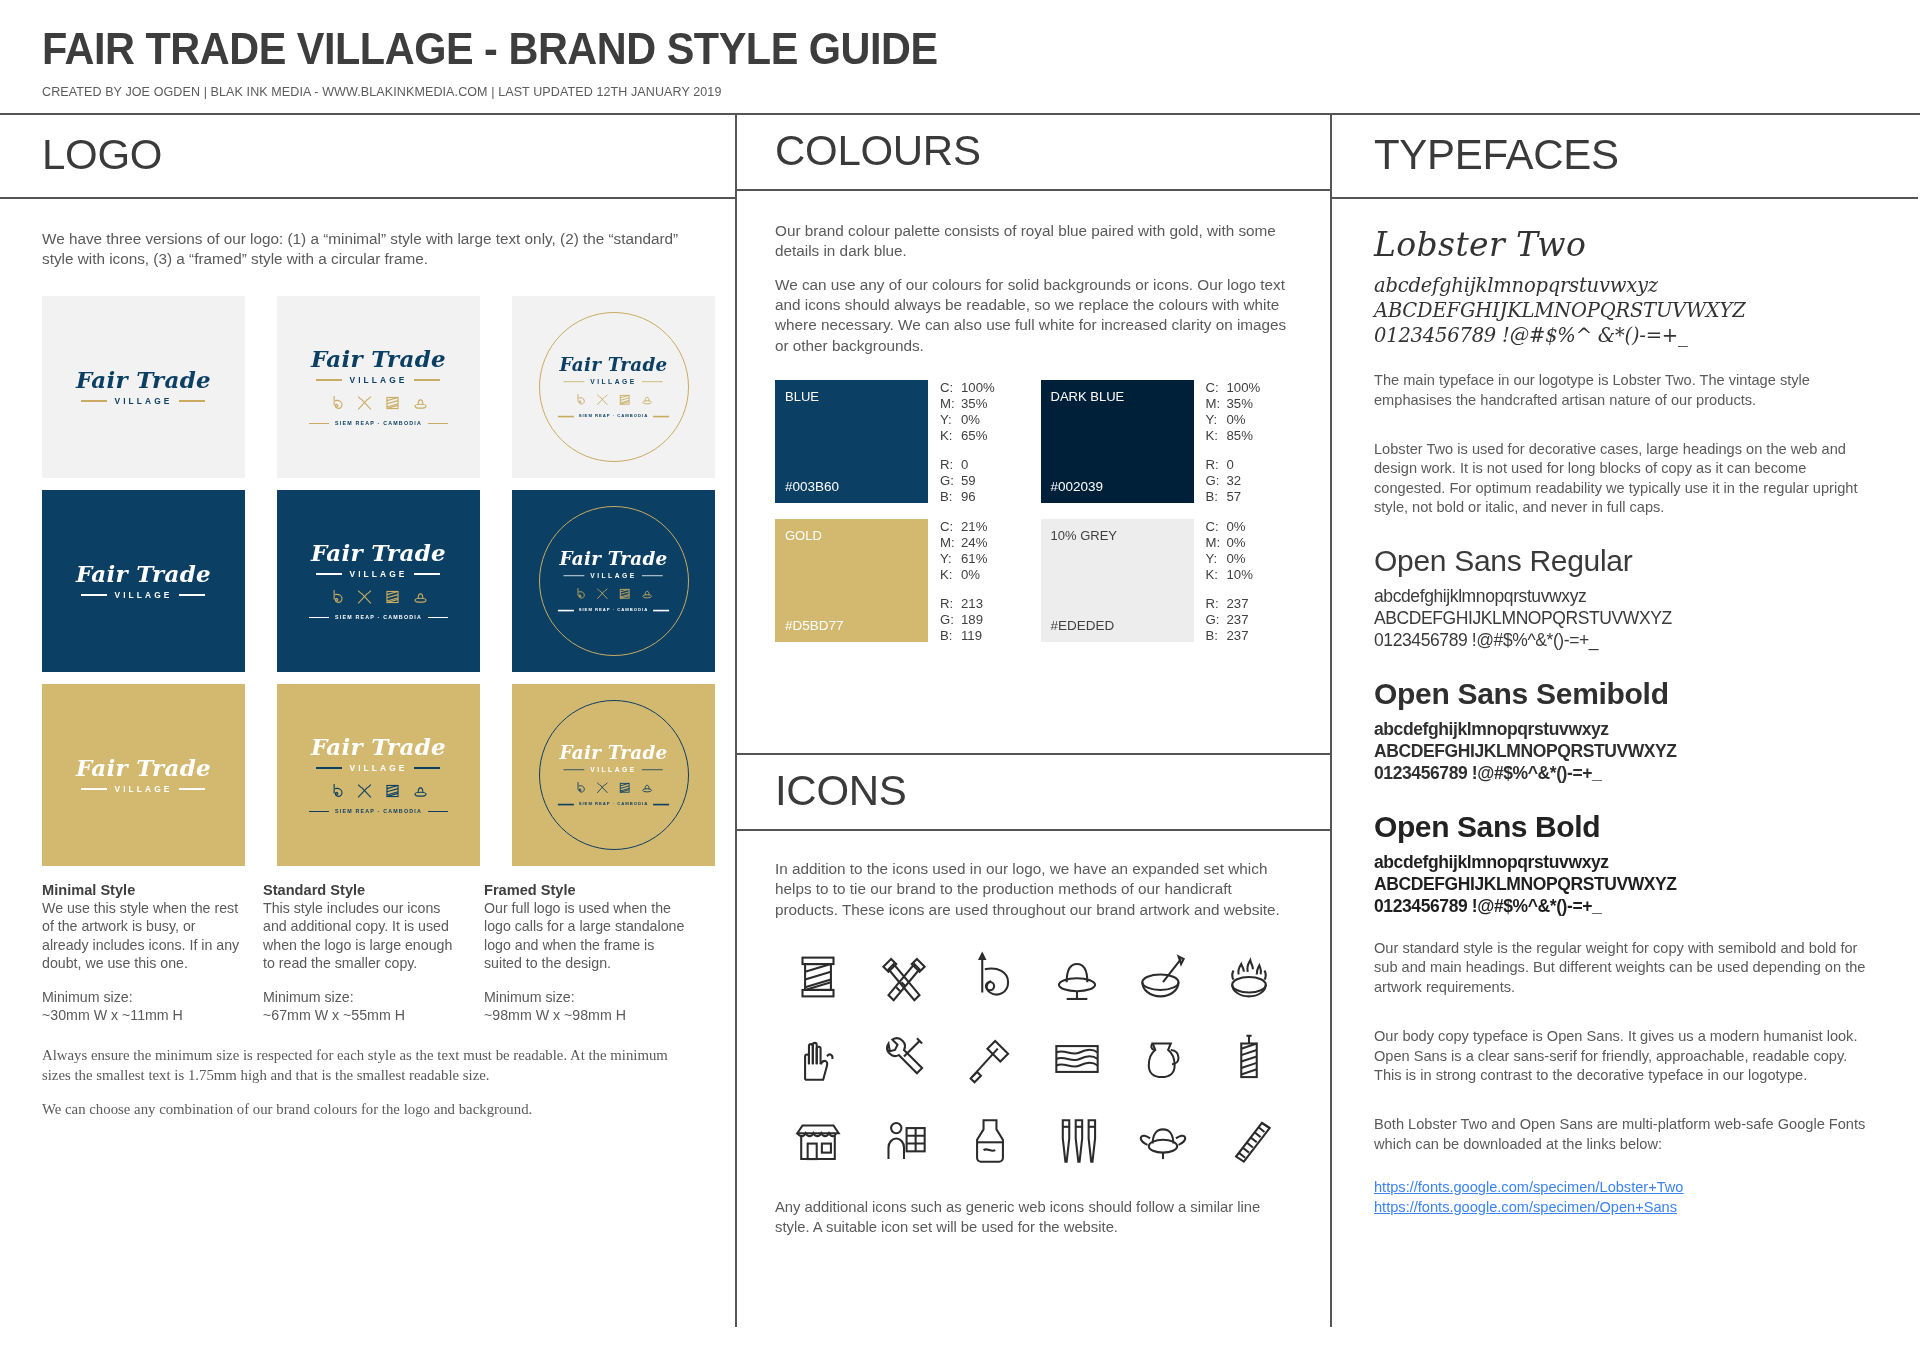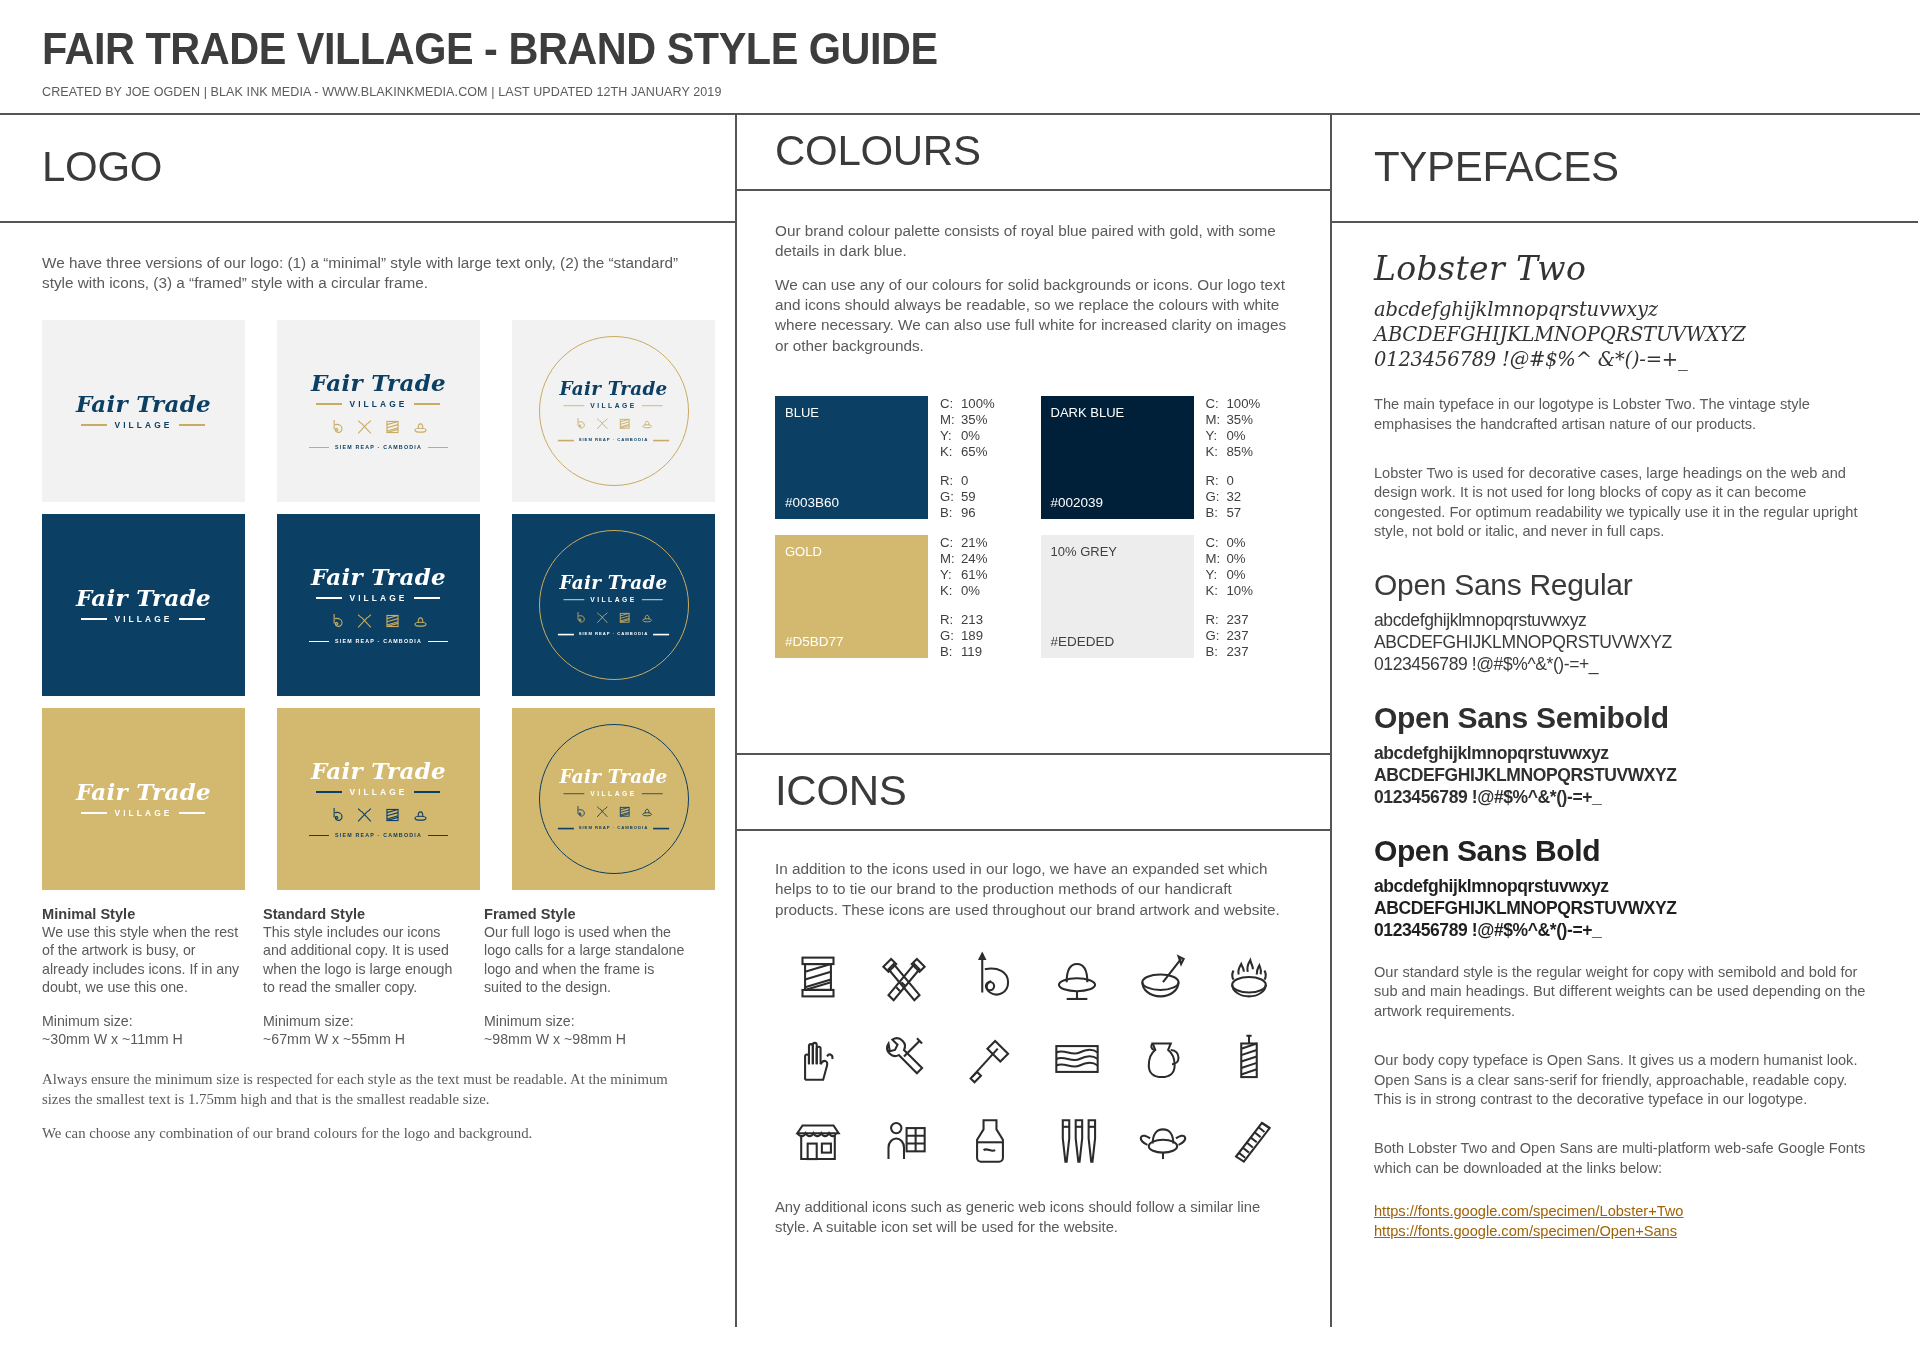--- a/index.html
+++ b/index.html
@@ -31,21 +31,21 @@
   .columns { display: flex; height: 1212px; }
   .col { position: relative; }
   .col-logo   { width: 735px; }
   .col-mid    { width: 597px; border-left: 2px solid #555; border-right: 2px solid #555; }
   .col-type   { width: 586px; }
 
   .sec-head {
     font-size: 42px; font-weight: normal; color: #3a3a3a;
     letter-spacing: -0.3px; padding: 12px 0 14px 0;
   }
-  .sec-head-wrap { padding: 16px 42px; border-bottom: 2px solid #555; }
+  .sec-head-wrap { padding: 4px 42px; border-bottom: 2px solid #555; }
   .sec-head-wrap.mid { padding: 0 38px; }
 
   .body-txt { font-size: 15.3px; line-height: 1.33; color: #5a5a5a; }
   .pad-l { padding: 0 42px; }
   .pad-m { padding: 0 38px; }
 
   
   .logo-intro { padding-top: 30px; }
   .logo-grid {
     margin-top: 26px;
@@ -89,21 +89,21 @@
   .cap-body { font-size: 14.2px; line-height: 1.30; color: #5a5a5a; margin-top: 1px; }
   .cap-min { font-size: 14.2px; line-height: 1.30; color: #5a5a5a; margin-top: 15px; }
   .logo-foot { margin-top: 22px; font-size: 14.8px; line-height: 1.35; color: #5a5a5a; font-family: Liberation Serif, serif; }
   .logo-foot p + p { margin-top: 14px; }
 
   
   .mid-top { height: 640px; border-bottom: 2px solid #555; }
   .col-intro { padding-top: 30px; }
   .col-intro p + p { margin-top: 13px; }
 
-  .swatch-grid { margin-top: 40px; display: grid; grid-template-columns: 1fr 1fr; gap: 14px 14px; }
+  .swatch-grid { margin-top: 24px; display: grid; grid-template-columns: 1fr 1fr; gap: 14px 14px; }
   .sw-cell { display: flex; gap: 12px; }
   .sw-box { width: 153px; height: 123px; position: relative; flex: none; }
   .sw-label { position: absolute; top: 9px; left: 10px; font-size: 13px; }
   .sw-hex   { position: absolute; bottom: 9px; left: 10px; font-size: 13.5px; }
   .sw-vals { font-size: 13.2px; line-height: 1.20; color: #3f3f3f; }
   .sw-vals .grp2 { margin-top: 14px; }
   .sw-vals .row { display: flex; }
   .sw-vals .k { width: 21px; }
 
   .sw-light .sw-label, .sw-light .sw-hex { color: #ffffff; }
@@ -136,21 +136,21 @@
 
   .tf-block { margin-top: 26px; }
   .tf-name-reg { font-size: 30px; font-weight: normal; color: #3a3a3a; letter-spacing: -0.3px; }
   .tf-name-semi { font-size: 30px; font-weight: bold; color: #2f2f2f; letter-spacing: -0.3px; }
   .tf-name-bold { font-size: 30px; font-weight: bold; color: #222; letter-spacing: -0.4px; }
   .tf-spec { font-size: 17.5px; line-height: 1.26; color: #3a3a3a; margin-top: 7px; white-space: nowrap; letter-spacing: -0.4px; }
   .tf-spec.semi { font-weight: bold; color: #2f2f2f; }
   .tf-spec.bold { font-weight: bold; color: #1f1f1f; }
 
   .tf-links { margin-top: 24px; font-size: 14.6px; line-height: 1.36; }
-  .tf-links a { color: #a16207; display: block; }
+  .tf-links a { color: #3b82f6; display: block; }
 </style>
 </head>
 <body>
 
 <div class="page">
 
   <div class="header">
     <div class="header-title">FAIR TRADE VILLAGE - BRAND STYLE GUIDE</div>
     <div class="header-sub">CREATED BY JOE OGDEN | BLAK INK MEDIA - WWW.BLAKINKMEDIA.COM | LAST UPDATED 12TH JANUARY 2019</div>
   </div>

